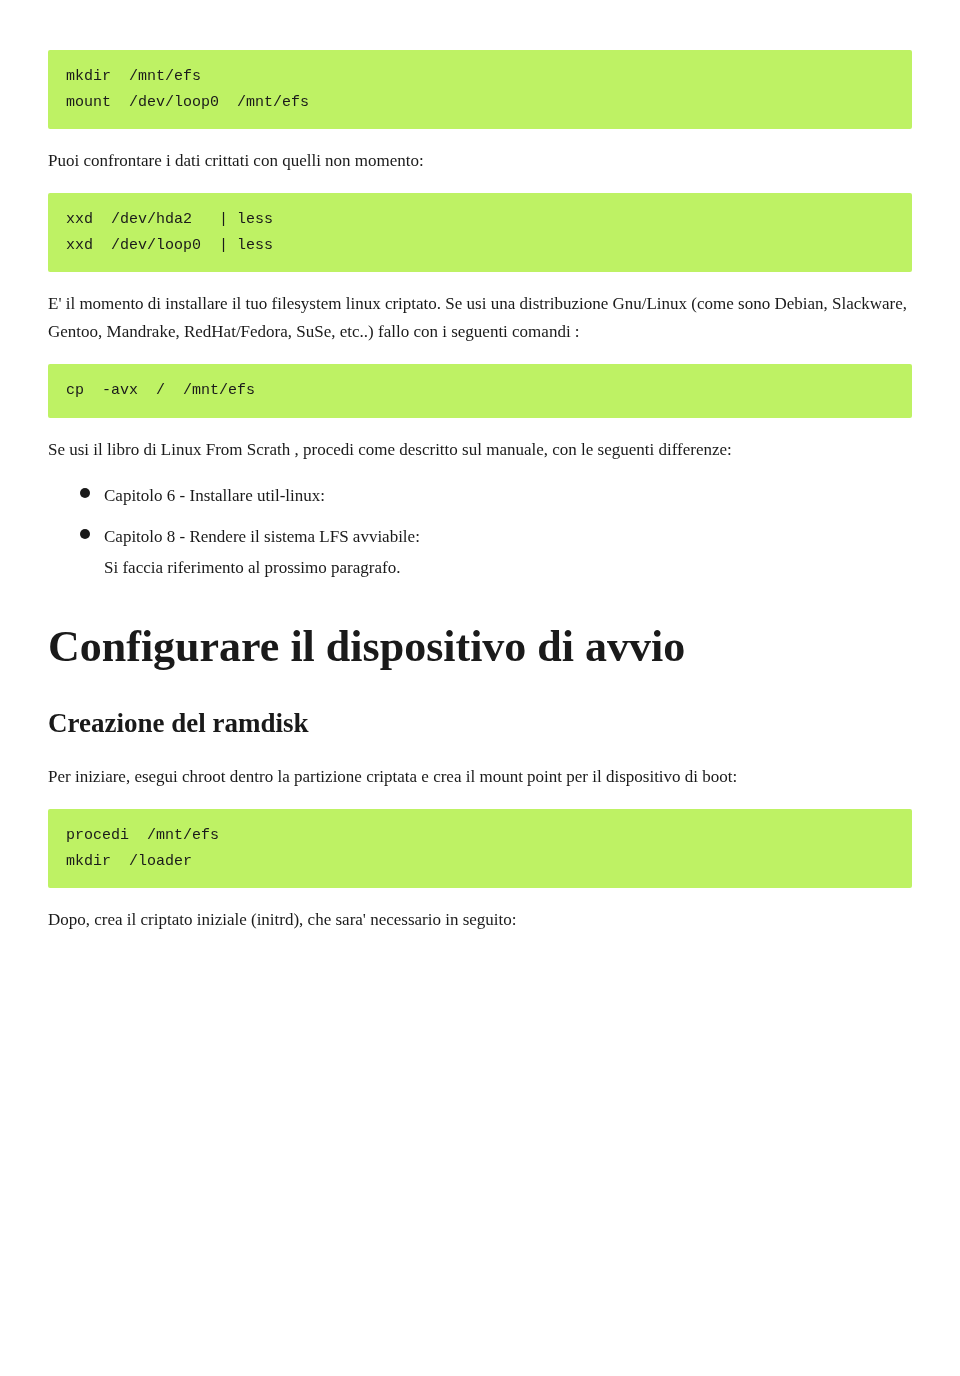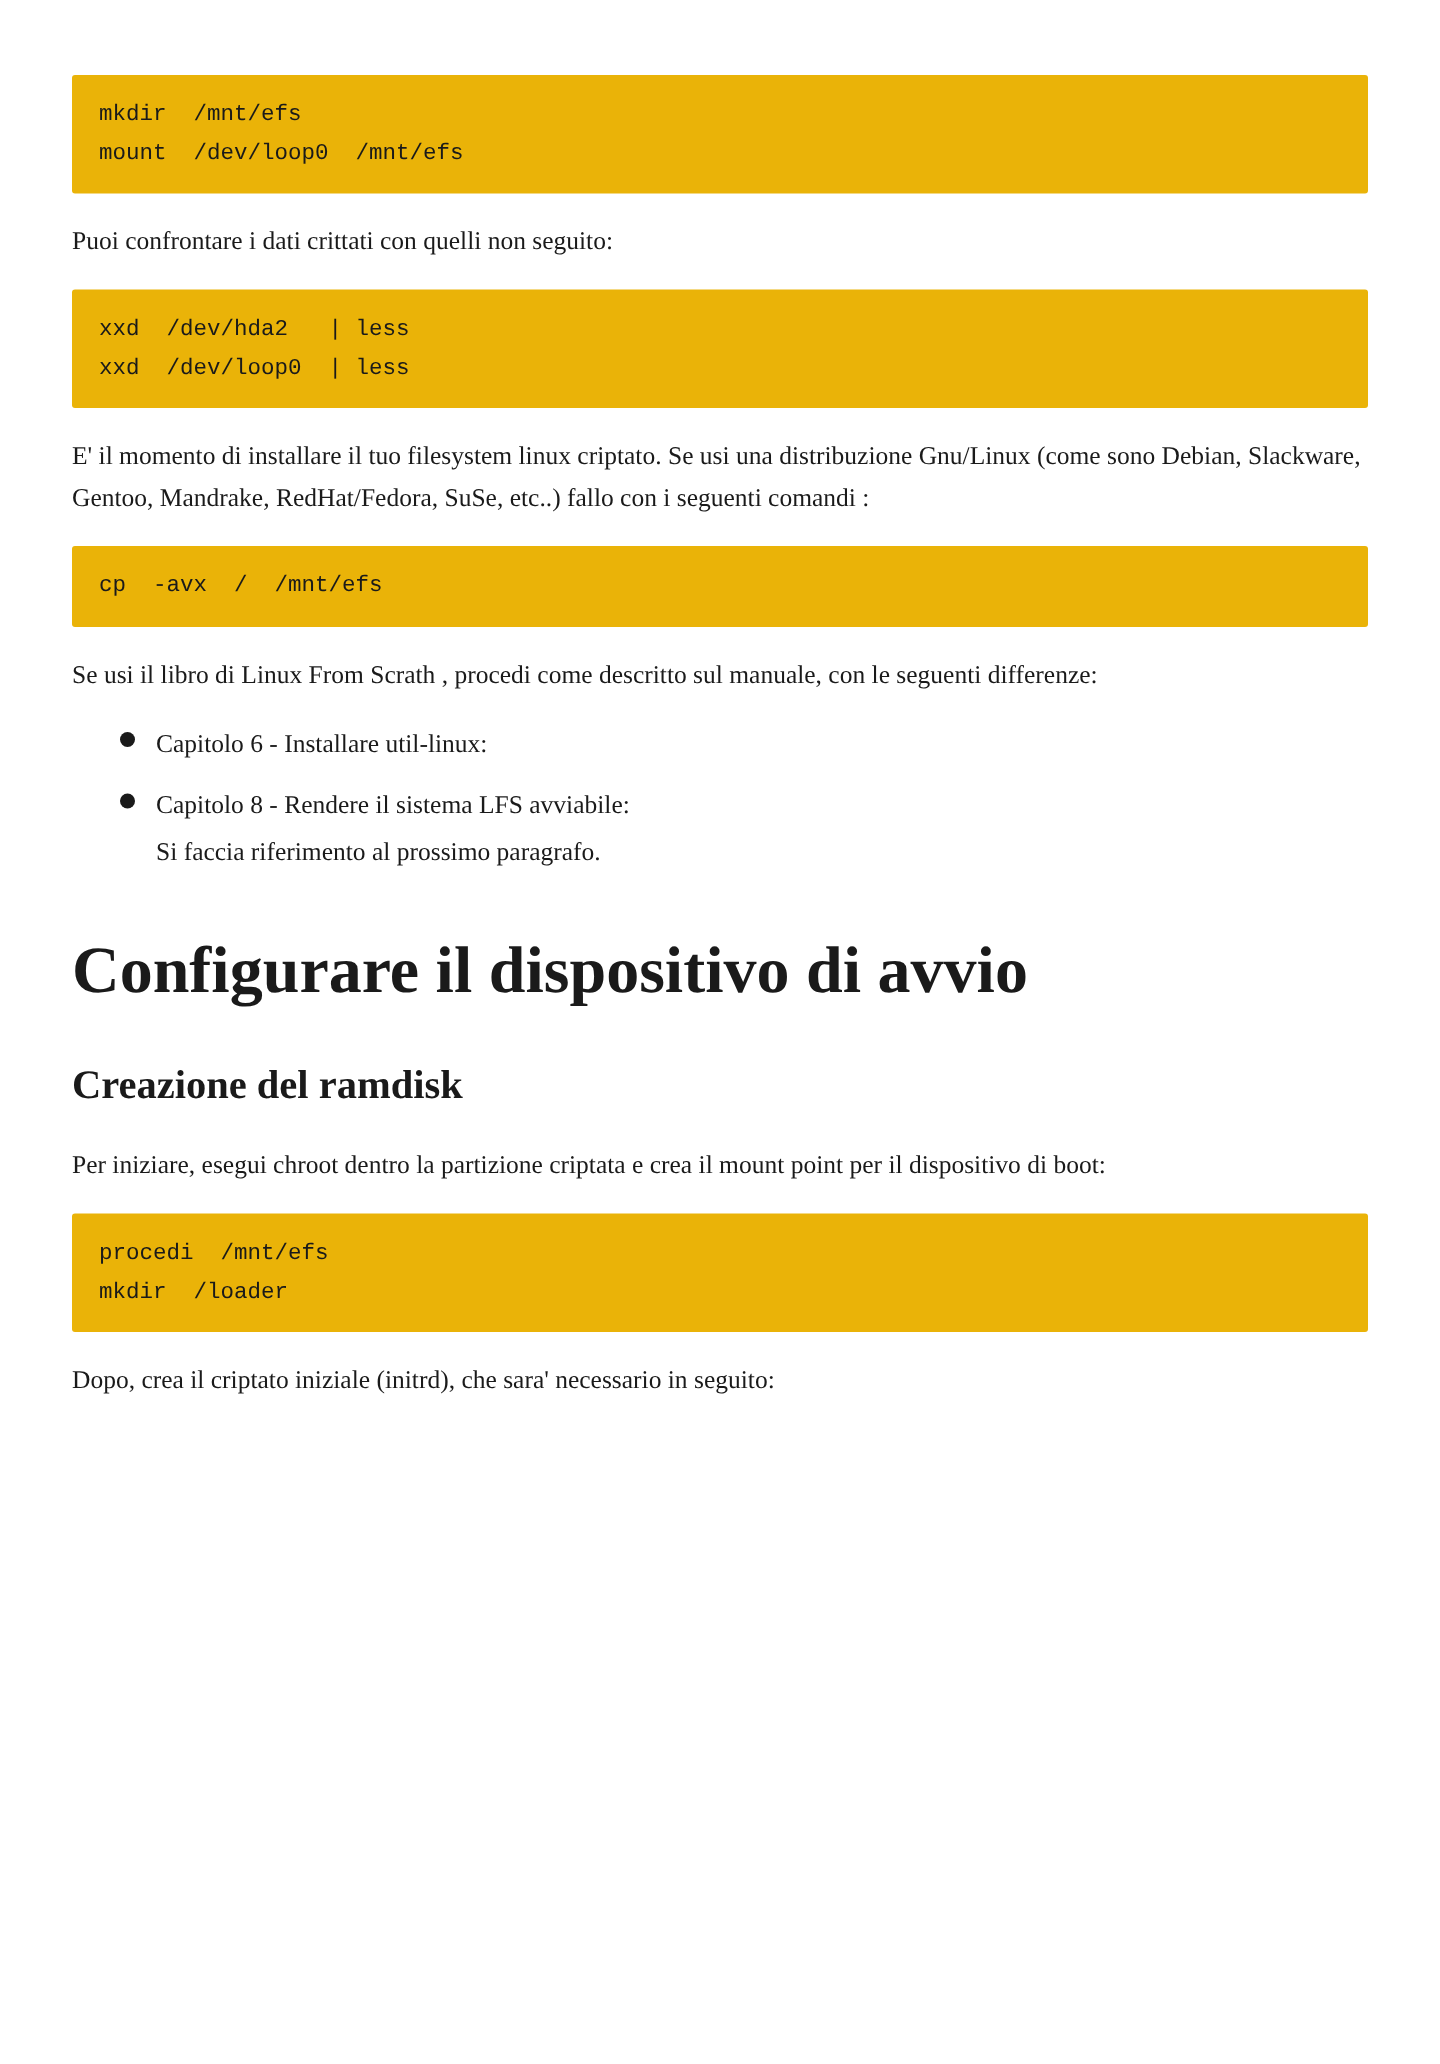--- a/index.html
+++ b/index.html
@@ -12,21 +12,21 @@
       font-family: Georgia, 'Times New Roman', serif;
       font-size: 17px;
       line-height: 1.6;
       color: #1a1a1a;
       background: #ffffff;
       padding: 32px 48px 48px 48px;
       max-width: 960px;
     }
 
     .code-block {
-      background: #eab308;
+      background: #bef264;
       font-family: 'Courier New', Courier, monospace;
       font-size: 15px;
       padding: 14px 18px;
       margin: 18px 0;
       line-height: 1.7;
       white-space: pre;
       border-radius: 2px;
     }
 
     .prose-paragraph {
@@ -83,21 +83,21 @@
       margin-top: 4px;
       padding-left: 0;
     }
   </style>
 </head>
 <body>
 
 <div class="code-block">mkdir  /mnt/efs
 mount  /dev/loop0  /mnt/efs</div>
 
-<p class="prose-paragraph">Puoi confrontare i dati crittati con quelli non seguito:</p>
+<p class="prose-paragraph">Puoi confrontare i dati crittati con quelli non momento:</p>
 
 <div class="code-block">xxd  /dev/hda2   | less
 xxd  /dev/loop0  | less</div>
 
 <p class="prose-paragraph">E' il momento di installare il tuo filesystem linux criptato. Se usi una distribuzione Gnu/Linux (come sono Debian, Slackware, Gentoo, Mandrake, RedHat/Fedora, SuSe, etc..) fallo con i seguenti comandi :</p>
 
 <div class="code-block">cp  -avx  /  /mnt/efs</div>
 
 <p class="prose-paragraph">Se usi il libro di Linux From Scrath , procedi come descritto sul manuale, con le seguenti differenze:</p>
 

